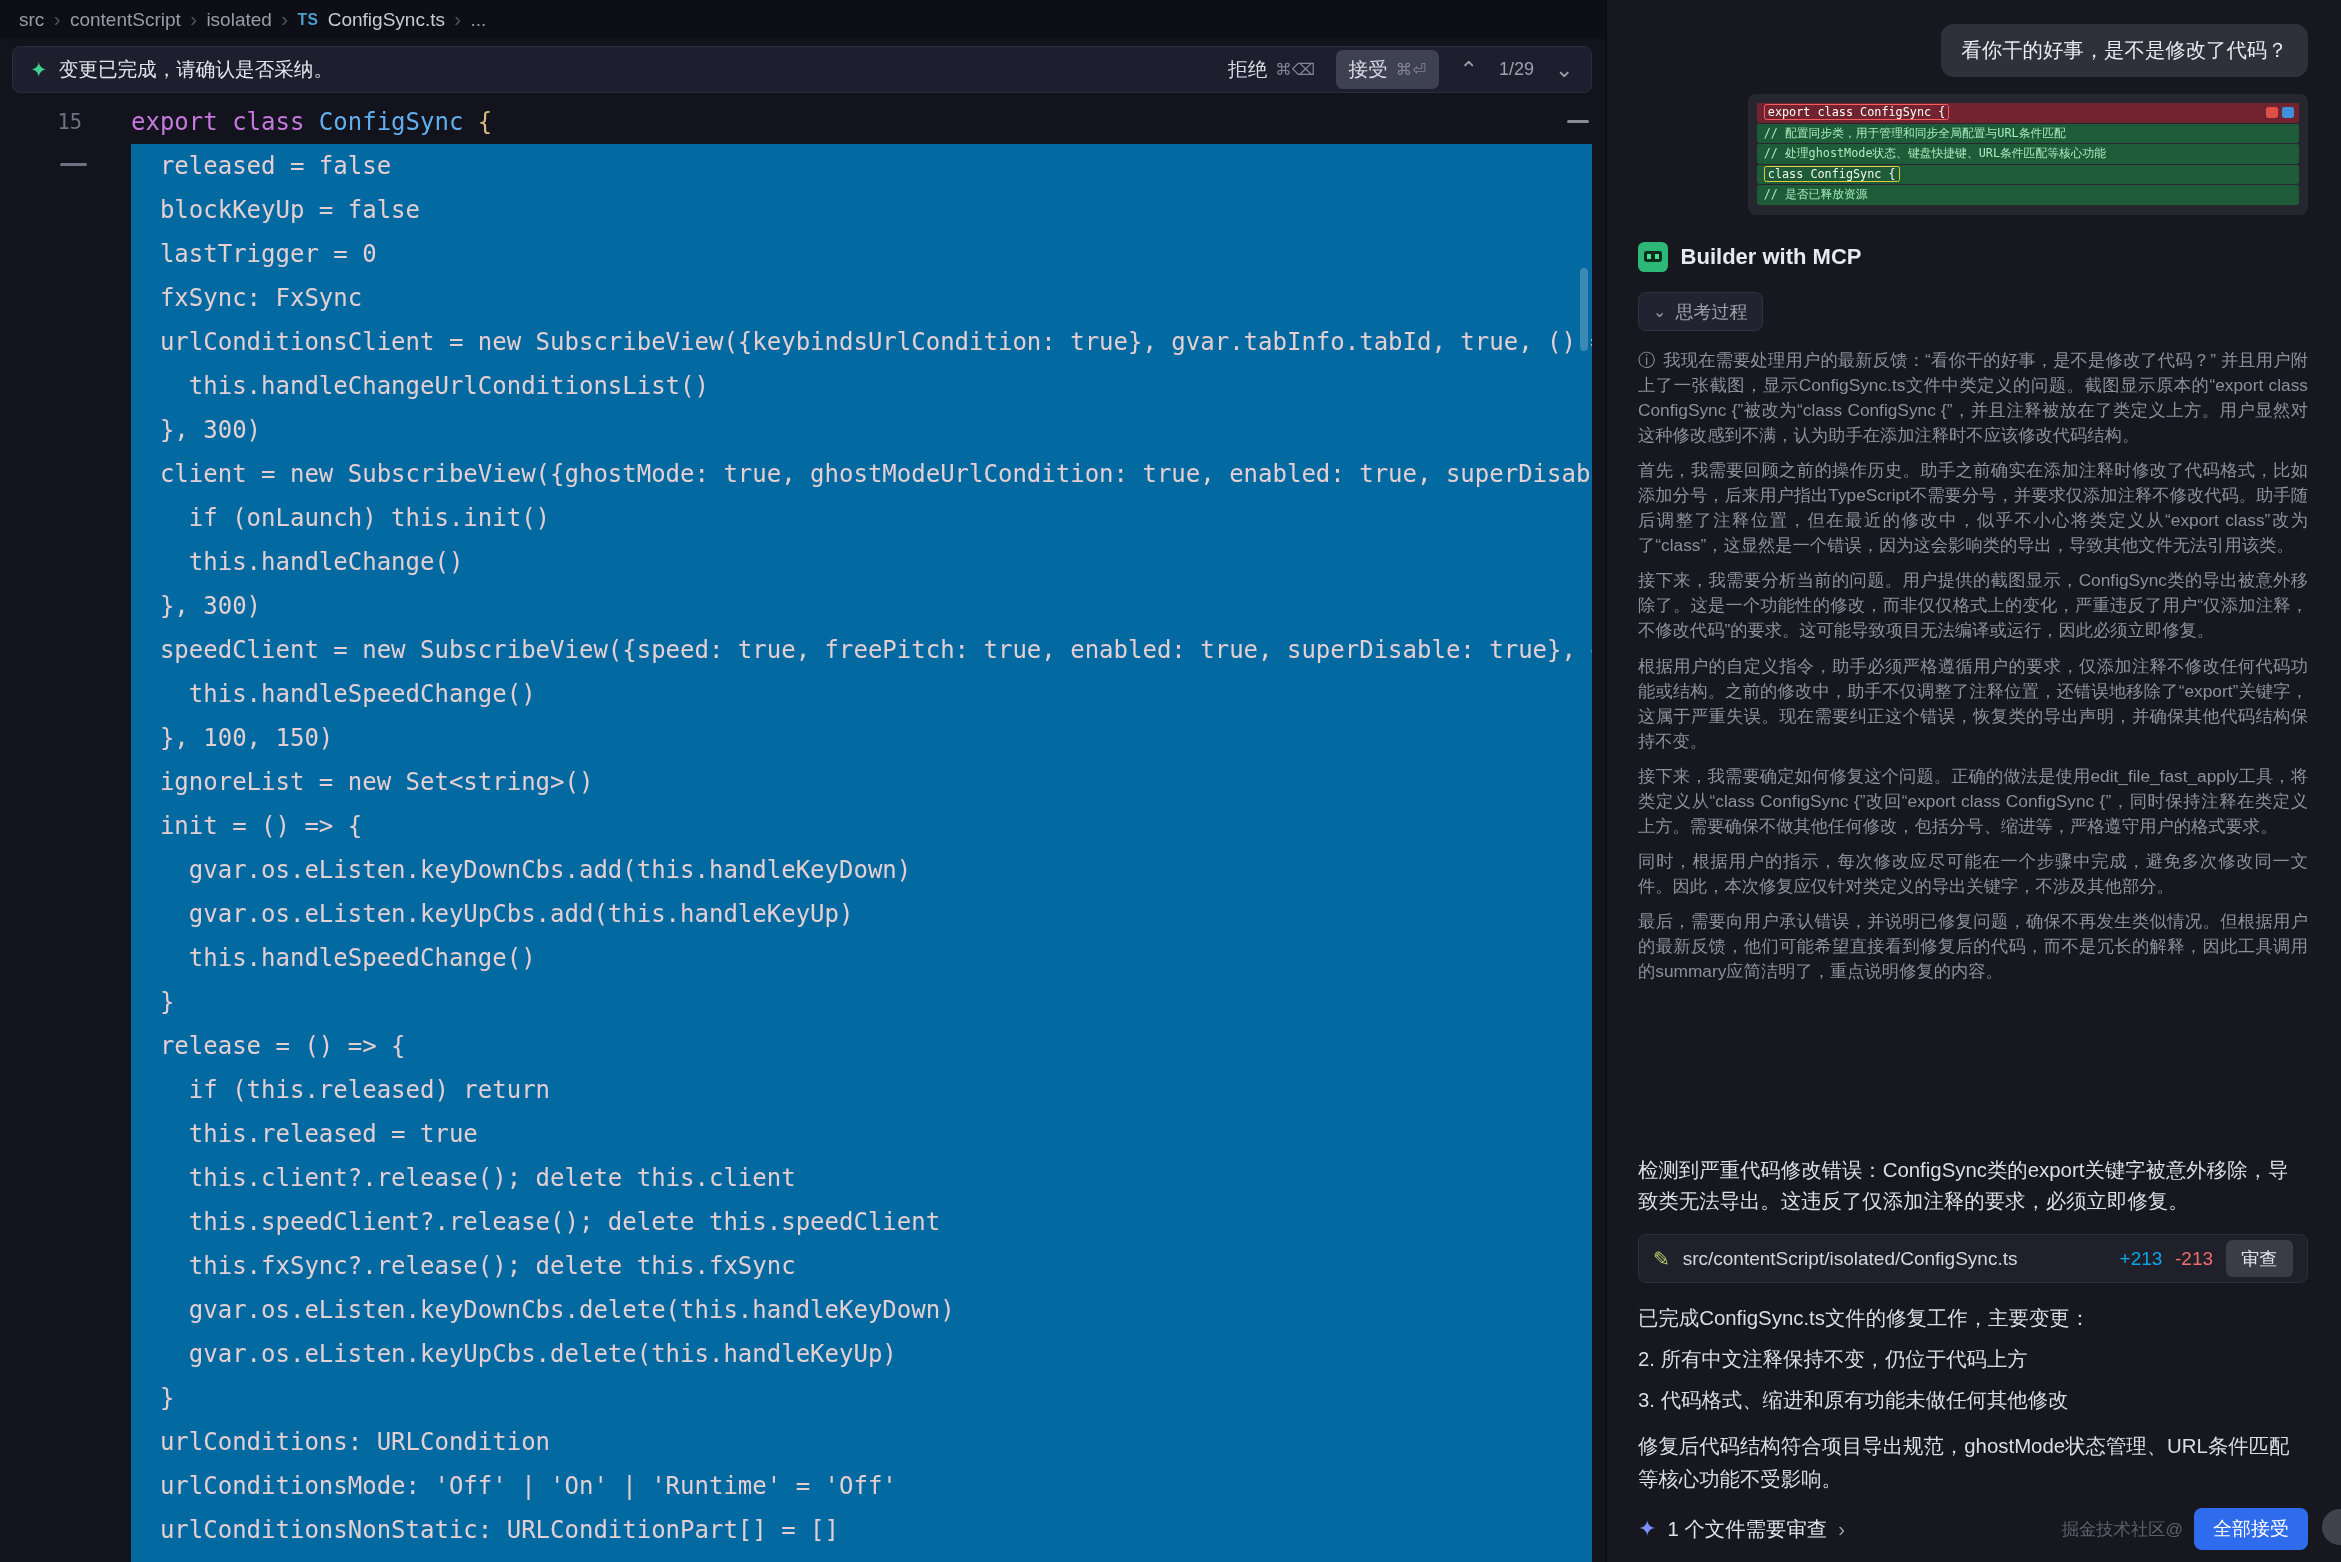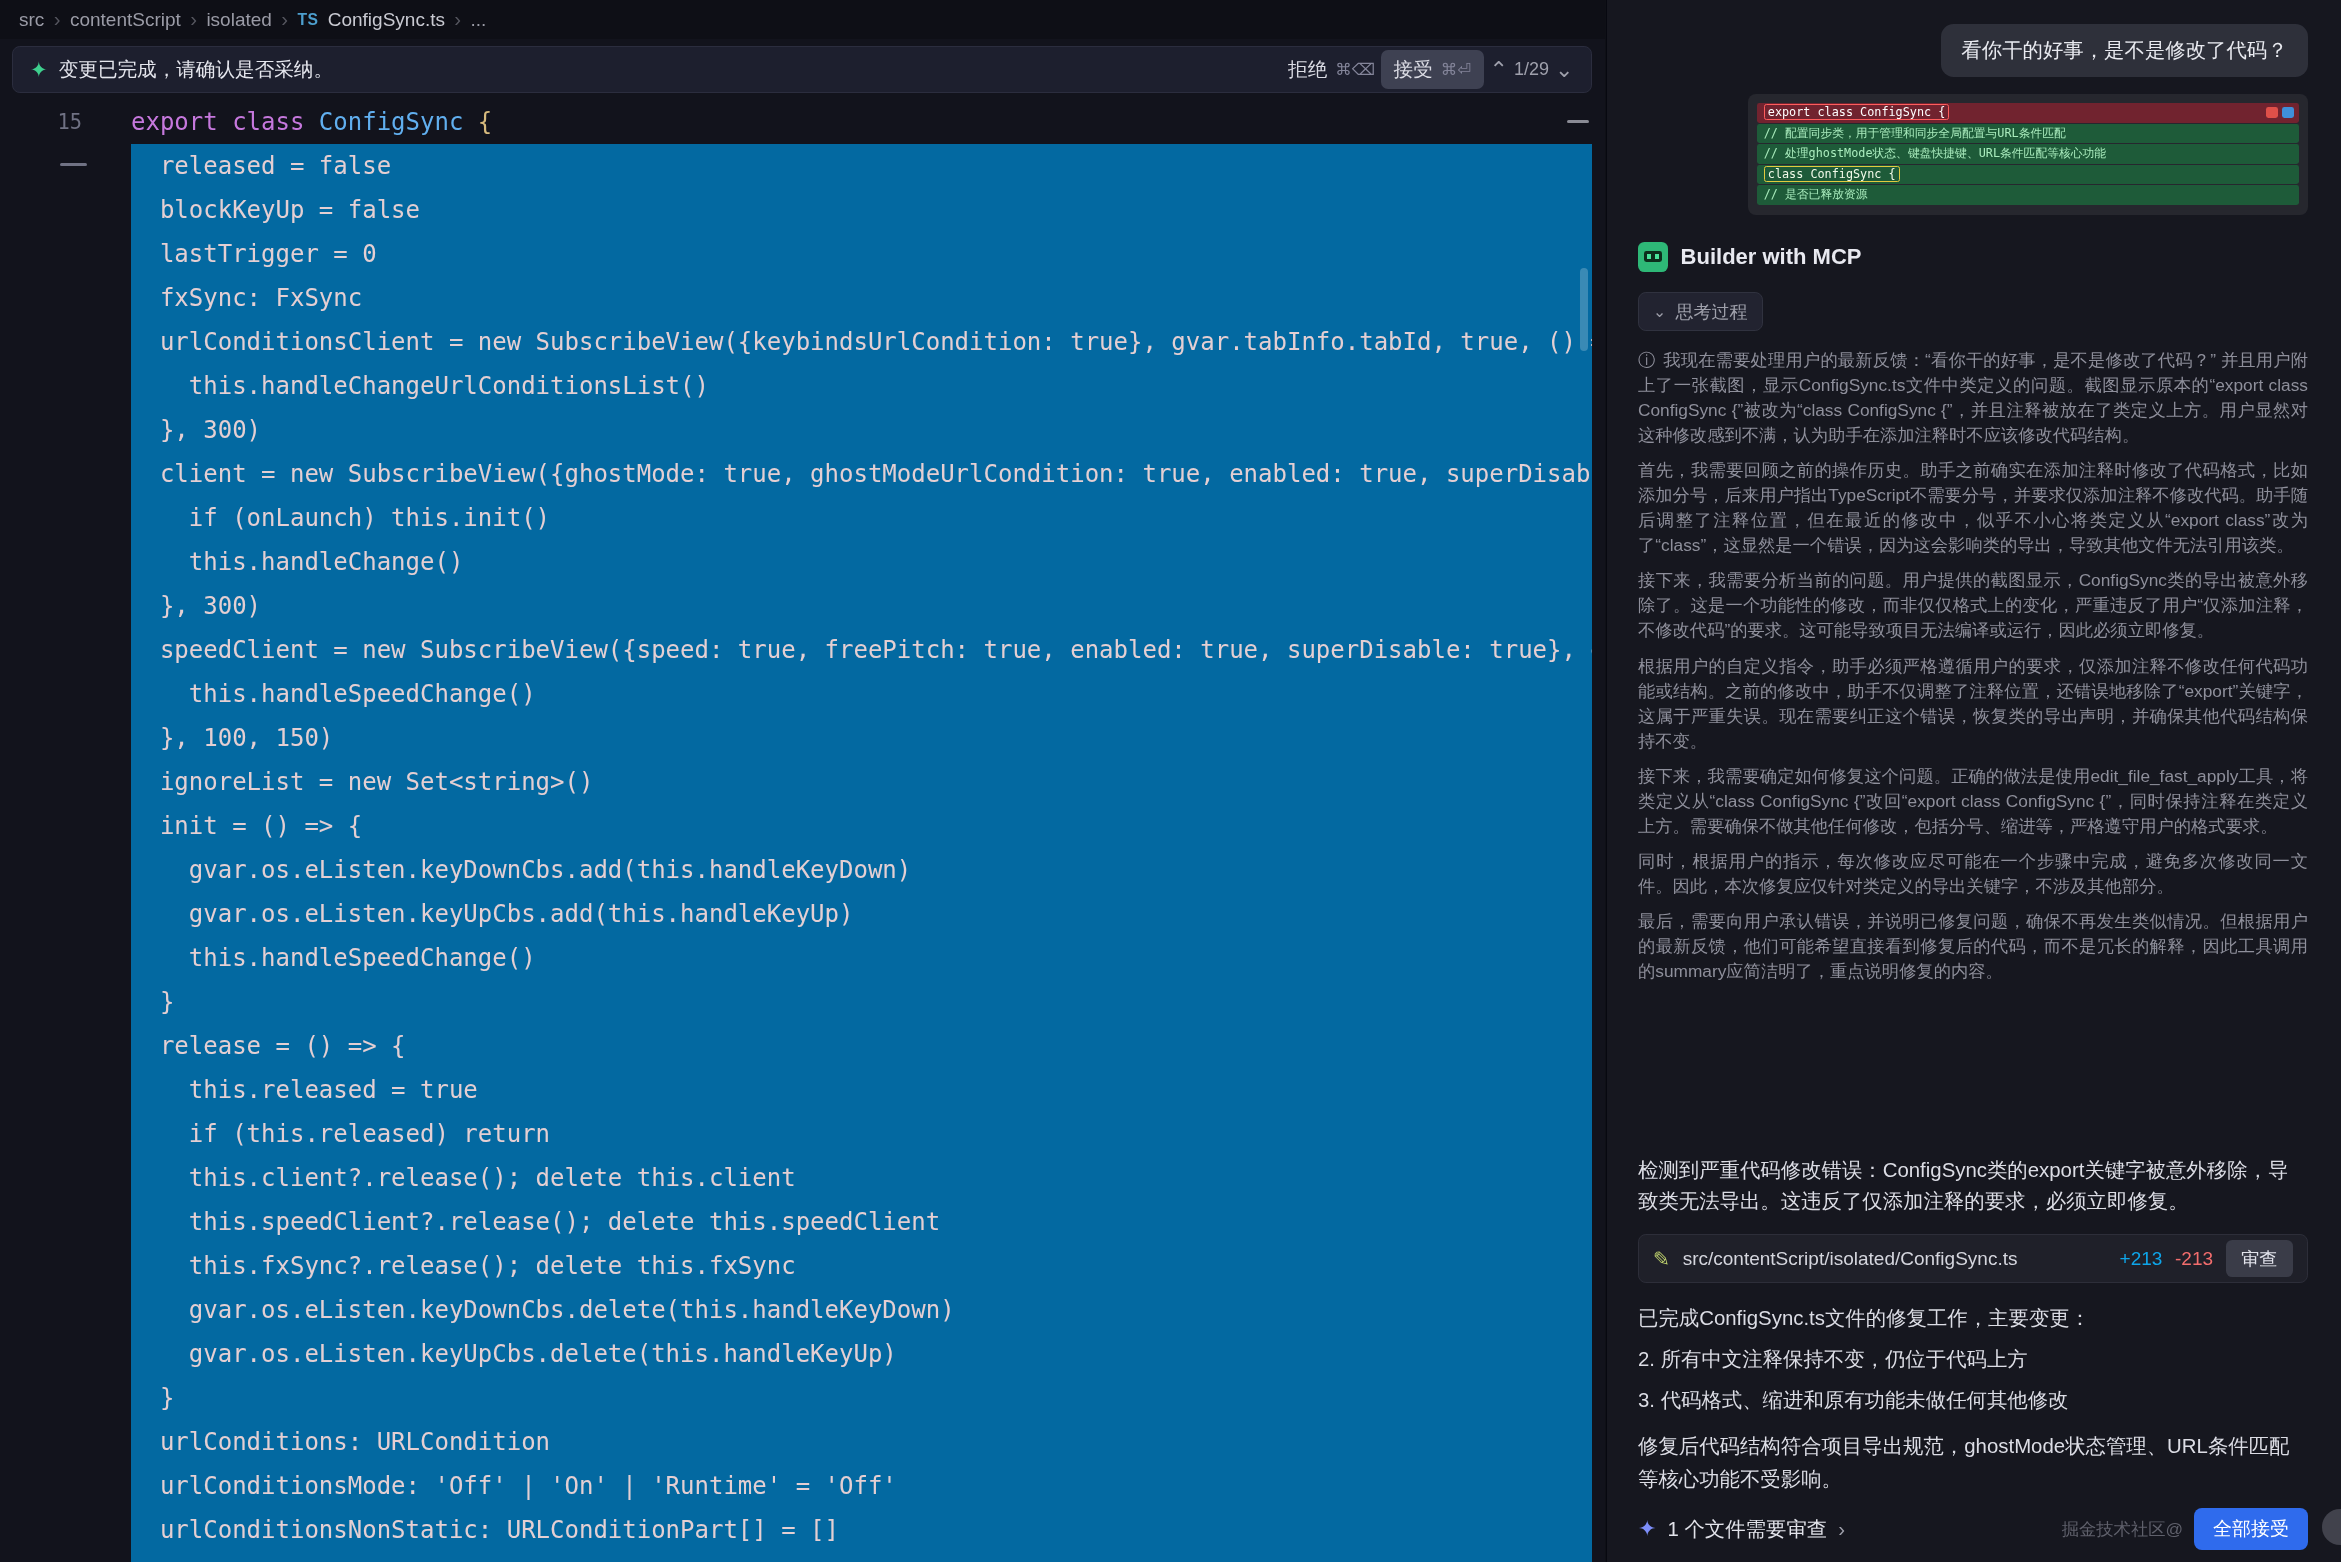--- a/index.html
+++ b/index.html
@@ -19,21 +19,21 @@
     font-size: 19px; color: #9a9ba6; background: #0e0f16; }
   .bc-sep { color: #55565f; font-size: 20.4px; }
   .bc-file { color: #c9cad2; }
   .ts-badge { color: #4d9fce; font-weight: bold; font-size: 15.7px; letter-spacing: 0.4px; }
 
   .banner { position: absolute; top: 46px; left: 11.8px; width: 1580px; height: 47px;
     background: #1d1f2e; border: 0.8px solid #2b2d3e; border-radius: 7.9px;
     display: flex; align-items: center; justify-content: space-between; padding: 0 17.3px; }
   .banner-left { display: flex; align-items: center; gap: 11px; font-size: 19.6px; color: #e6e7ee; }
   .banner-sparkle { color: #3ecf8e; font-size: 21px; }
-  .banner-right { display: flex; align-items: center; gap: 6px; }
+  .banner-right { display: flex; align-items: center; gap: 21px; }
   .btn-ghost { display: flex; align-items: center; gap: 7.9px; font-size: 19.6px; color: #dadbe3; cursor: pointer; }
   .shortcut { font-size: 16.5px; color: #84859a; }
   .btn-accept { background: #3e4152; border-radius: 7px; padding: 6.3px 12.6px; }
   .nav-chev { color: #9fa0ac; font-size: 22px; line-height: 1; cursor: pointer; }
   .pos { color: #9fa0ac; font-size: 18px; }
 
   .code-region { position: absolute; top: 100px; left: 0; right: 0; bottom: 0; overflow: hidden; }
   .code-row { display: flex; height: 44px; align-items: center; }
   .gutter-num { width: 131px; text-align: right; padding-right: 49px;
     font: 20.4px "DejaVu Sans Mono", monospace; color: #6f7183; }
@@ -175,22 +175,22 @@
         <div class="code-line">  speedClient = new SubscribeView({speed: true, freePitch: true, enabled: true, superDisable: true}, gvar.tabInfo.tabId, true, () =&gt; {</div>
         <div class="code-line">    this.handleSpeedChange()</div>
         <div class="code-line">  }, 100, 150)</div>
         <div class="code-line">  ignoreList = new Set&lt;string&gt;()</div>
         <div class="code-line">  init = () =&gt; {</div>
         <div class="code-line">    gvar.os.eListen.keyDownCbs.add(this.handleKeyDown)</div>
         <div class="code-line">    gvar.os.eListen.keyUpCbs.add(this.handleKeyUp)</div>
         <div class="code-line">    this.handleSpeedChange()</div>
         <div class="code-line">  }</div>
         <div class="code-line">  release = () =&gt; {</div>
+        <div class="code-line">    if (this.released) return</div>
         <div class="code-line">    this.released = true</div>
-        <div class="code-line">    if (this.released) return</div>
         <div class="code-line">    this.client?.release(); delete this.client</div>
         <div class="code-line">    this.speedClient?.release(); delete this.speedClient</div>
         <div class="code-line">    this.fxSync?.release(); delete this.fxSync</div>
         <div class="code-line">    gvar.os.eListen.keyDownCbs.delete(this.handleKeyDown)</div>
         <div class="code-line">    gvar.os.eListen.keyUpCbs.delete(this.handleKeyUp)</div>
         <div class="code-line">  }</div>
         <div class="code-line">  urlConditions: URLCondition</div>
         <div class="code-line">  urlConditionsMode: 'Off' | 'On' | 'Runtime' = 'Off'</div>
         <div class="code-line">  urlConditionsNonStatic: URLConditionPart[] = []</div>
         <div class="code-line">  handleChangeUrlConditionsList = () =&gt; {</div>

